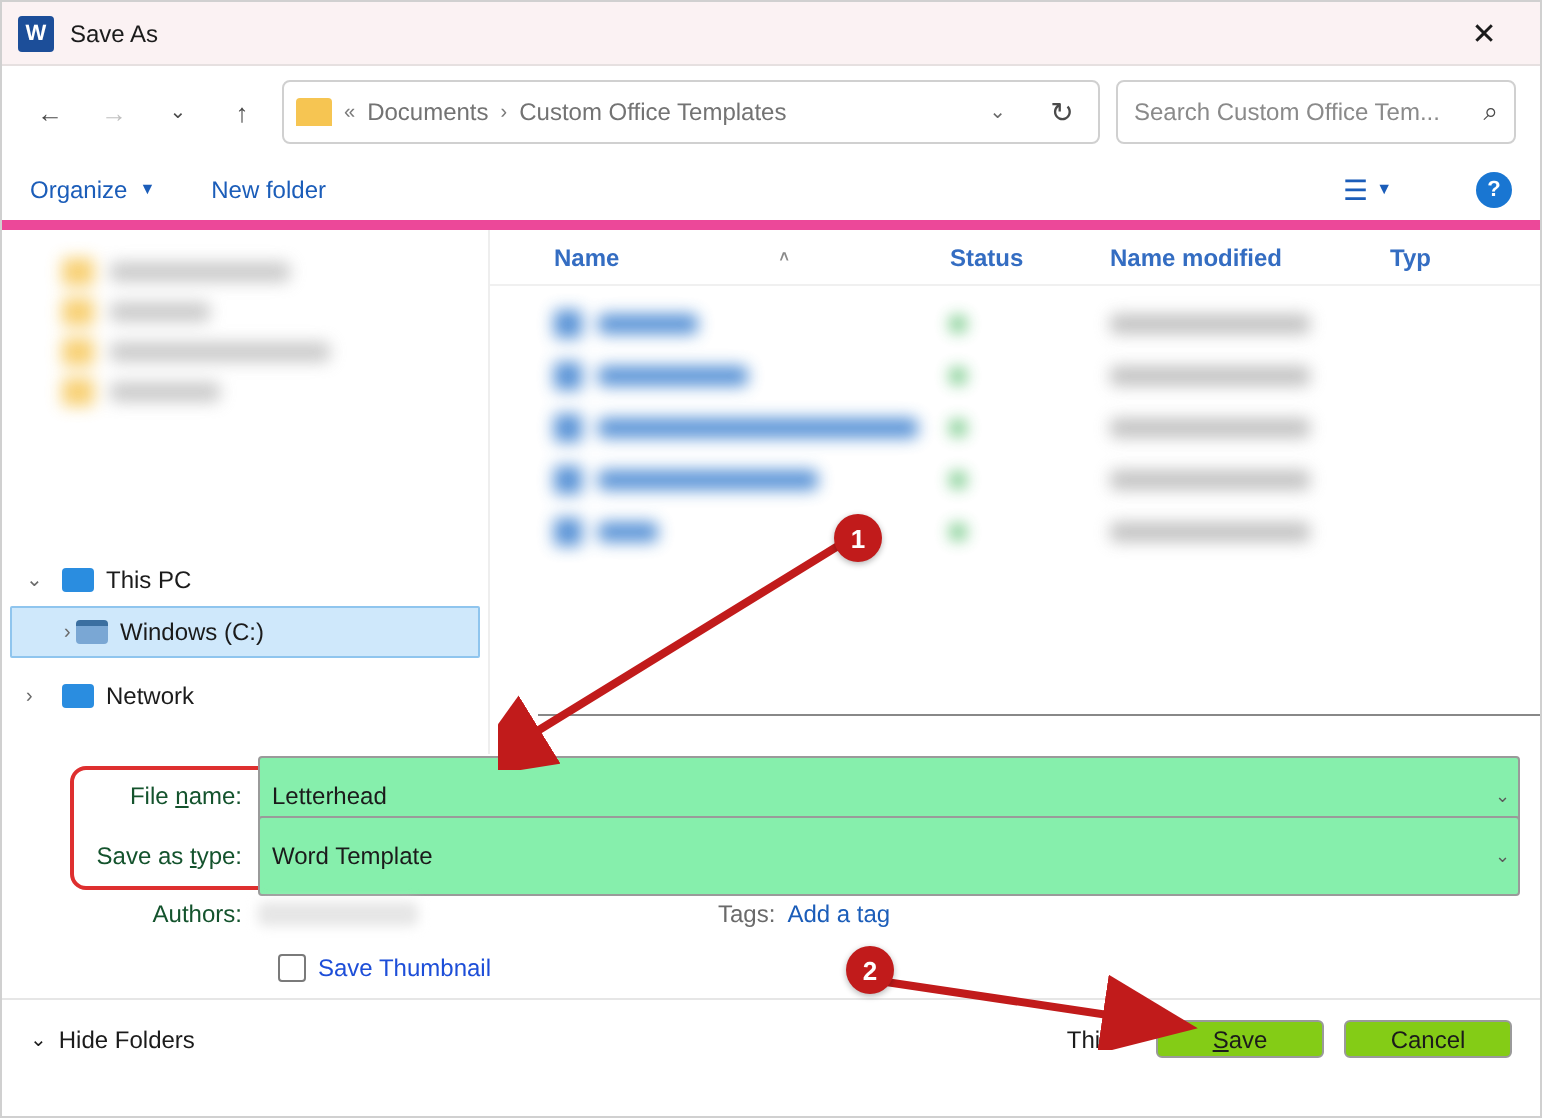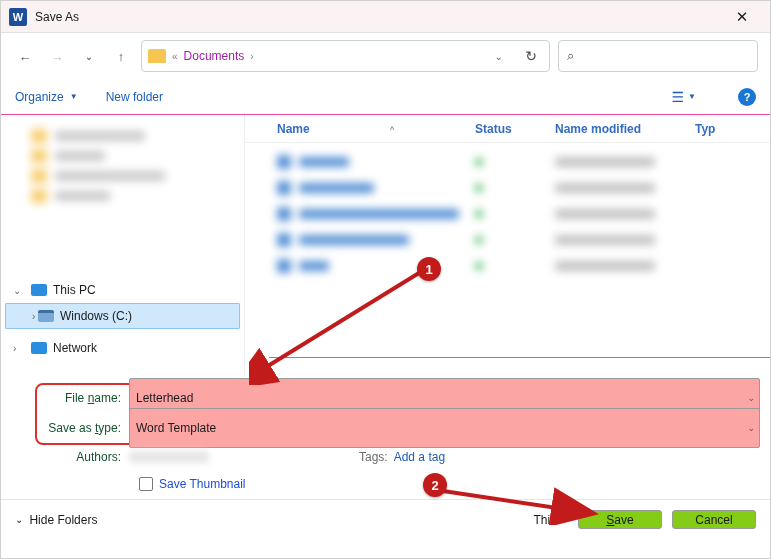--- a/index.html
+++ b/index.html
@@ -11,30 +11,30 @@
   .titlebar .title { flex: 1; font-size: 12px; }
   .close-btn { width: 40px; height: 32px; display: flex; align-items: center; justify-content: center; font-size: 15px; }
 
   
   .navrow { height: 46px; display: flex; align-items: center; padding: 6px 12px; gap: 8px; }
   .navbtn { width: 24px; height: 24px; display: flex; align-items: center; justify-content: center; color: #4a4a4a; font-size: 13px; }
   .navbtn.disabled { color: #c0c0c0; }
   .addrbar { flex: 1; height: 32px; border: 1px solid #d0d0d0; border-radius: 4px; display: flex; align-items: center; padding: 0 6px; gap: 4px; background: #fff; }
   .folder-ico { width: 18px; height: 14px; background: #f6c552; border-radius: 2px 2px 0 0; position: relative; }
   .crumb-sep { color: #7a7a7a; font-size: 10px; padding: 0 2px; }
-  .crumb { font-size: 12px; color: #a21caf; }
+  .crumb { font-size: 12px; color: #737373; }
   .addr-spacer { flex: 1; }
   .addr-chevron { color: #6a6a6a; font-size: 10px; padding: 0 6px; }
   .refresh { width: 24px; color: #4a4a4a; font-size: 14px; margin-left: 6px; text-align: center; }
   .searchbox { width: 200px; height: 32px; border: 1px solid #d0d0d0; border-radius: 4px; display: flex; align-items: center; padding: 0 8px; color: #8a8a8a; font-size: 12px; }
   .searchbox .ph { flex: 1; white-space: nowrap; overflow: hidden; text-overflow: ellipsis; }
   .searchbox .mag { font-size: 13px; color: #4a4a4a; }
 
   
-  .tbrow { height: 36px; border-bottom: 1px solid #ec4899; display: flex; align-items: center; padding: 0 14px; gap: 28px; }
+  .tbrow { height: 36px; border-bottom: 5px solid #ec4899; display: flex; align-items: center; padding: 0 14px; gap: 28px; }
   .organize { color: #1b5db9; font-size: 12px; display: flex; align-items: center; gap: 6px; }
   .newfolder { color: #1b5db9; font-size: 12px; }
   .tb-spacer { flex: 1; }
   .viewmenu { color: #1b5db9; font-size: 14px; display: flex; align-items: center; gap: 4px; }
   .helpbtn { width: 18px; height: 18px; background: #1976d2; border-radius: 50%; color: #fff; display: flex; align-items: center; justify-content: center; font-size: 11px; font-weight: bold; margin-left: 14px; }
 
   
   .main { display: flex; height: 262px; }
   .tree { width: 244px; border-right: 1px solid #eee; position: relative; }
   .tree-top { height: 158px; filter: blur(4px); opacity: 0.8; padding: 8px 12px; }
@@ -66,21 +66,21 @@
   .row .rd { width: 140px; }
   .row .rdtx { height: 10px; width: 100px; background: #b8b8b8; border-radius: 3px; }
   .listpane .hline { position: absolute; left: 24px; right: 0; top: 242px; height: 1px; background: #888; }
 
   
   .fields { padding: 8px 10px 0 10px; position: relative; }
   .highlight-box { position: absolute; border: 2.5px solid #de2f2f; border-radius: 8px; left: 34px; top: 6px; width: 222px; height: 62px; pointer-events: none; }
   .field-row { display: flex; align-items: center; height: 26px; margin-bottom: 4px; }
   .field-lbl { width: 118px; text-align: right; padding-right: 8px; font-size: 12px; color: #14532d; }
   .field-lbl .ul { text-decoration: underline; }
-  .field-input { flex: 1; height: 40px; border: 1px solid #9a9a9a; border-radius: 2px; display: flex; align-items: center; padding: 0 6px; font-size: 12px; background: #fca5a5; position: relative; }
+  .field-input { flex: 1; height: 40px; border: 1px solid #9a9a9a; border-radius: 2px; display: flex; align-items: center; padding: 0 6px; font-size: 12px; background: #86efac; position: relative; }
   .field-input .dd { position: absolute; right: 4px; color: #5a5a5a; font-size: 9px; }
   .meta-row { display: flex; align-items: center; height: 24px; margin-top: 4px; }
   .meta-lbl { width: 118px; text-align: right; padding-right: 8px; font-size: 12px; color: #14532d; }
   .meta-blur { width: 80px; height: 12px; background: #e6e6e6; border-radius: 3px; filter: blur(3px); }
   .tags-lbl { margin-left: 150px; font-size: 12px; color: #6a6a6a; }
   .tags-link { color: #1b5db9; margin-left: 6px; }
 
   .thumb-row { padding: 8px 0 8px 128px; display: flex; align-items: center; gap: 6px; color: #1d4ed8; font-size: 12px; }
   .cbx { width: 14px; height: 14px; border: 1px solid #7a7a7a; border-radius: 2px; background: #fff; }
 
@@ -106,25 +106,27 @@
 <div class="navrow">
   <div class="navbtn">←</div>
   <div class="navbtn disabled">→</div>
   <div class="navbtn" style="font-size:10px;">⌄</div>
   <div class="navbtn">↑</div>
   <div class="addrbar">
     <div class="folder-ico"></div>
     <span class="crumb-sep">«</span>
     <span class="crumb">Documents</span>
     <span class="crumb-sep">›</span>
+    <span class="crumb">Custom Office Templates</span>
     <div class="addr-spacer"></div>
     <div class="addr-chevron">⌄</div>
     <div class="refresh">↻</div>
   </div>
   <div class="searchbox">
+    <span class="ph">Search Custom Office Tem...</span>
     <span class="mag">⌕</span>
   </div>
 </div>
 
 <div class="tbrow">
   <div class="organize">
     <span>Organize</span>
     <span style="font-size:8px;">▼</span>
   </div>
   <div class="newfolder">New folder</div>

